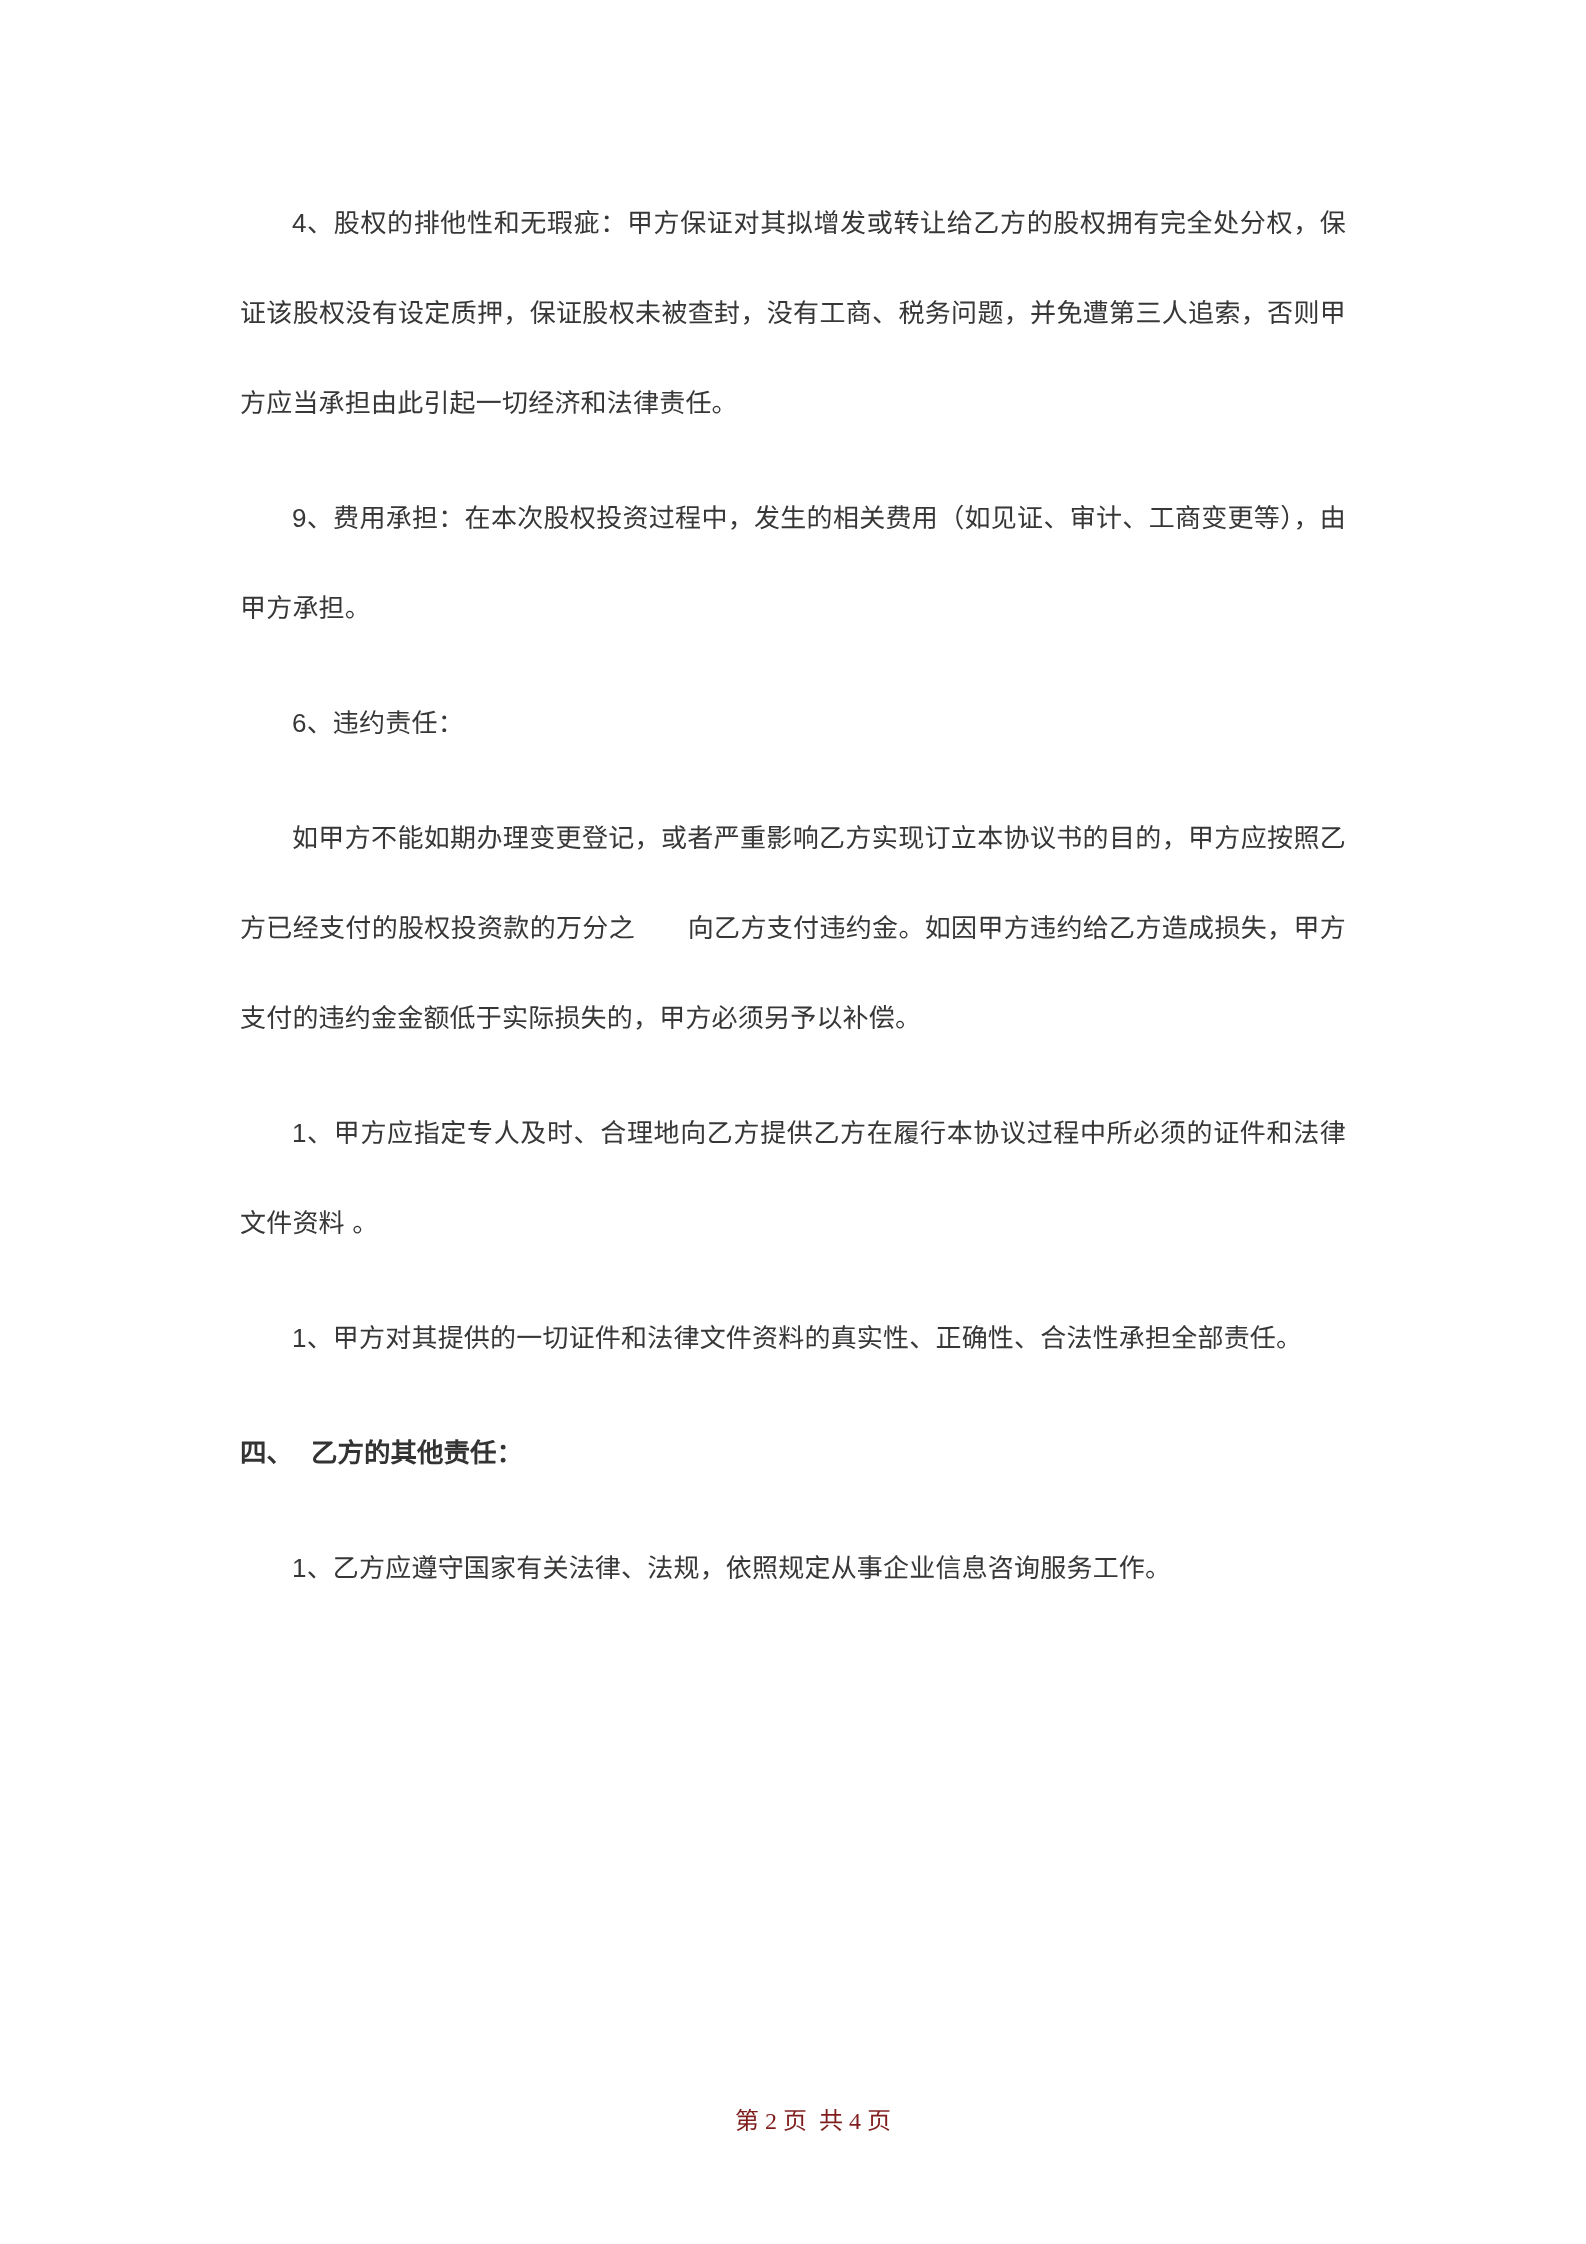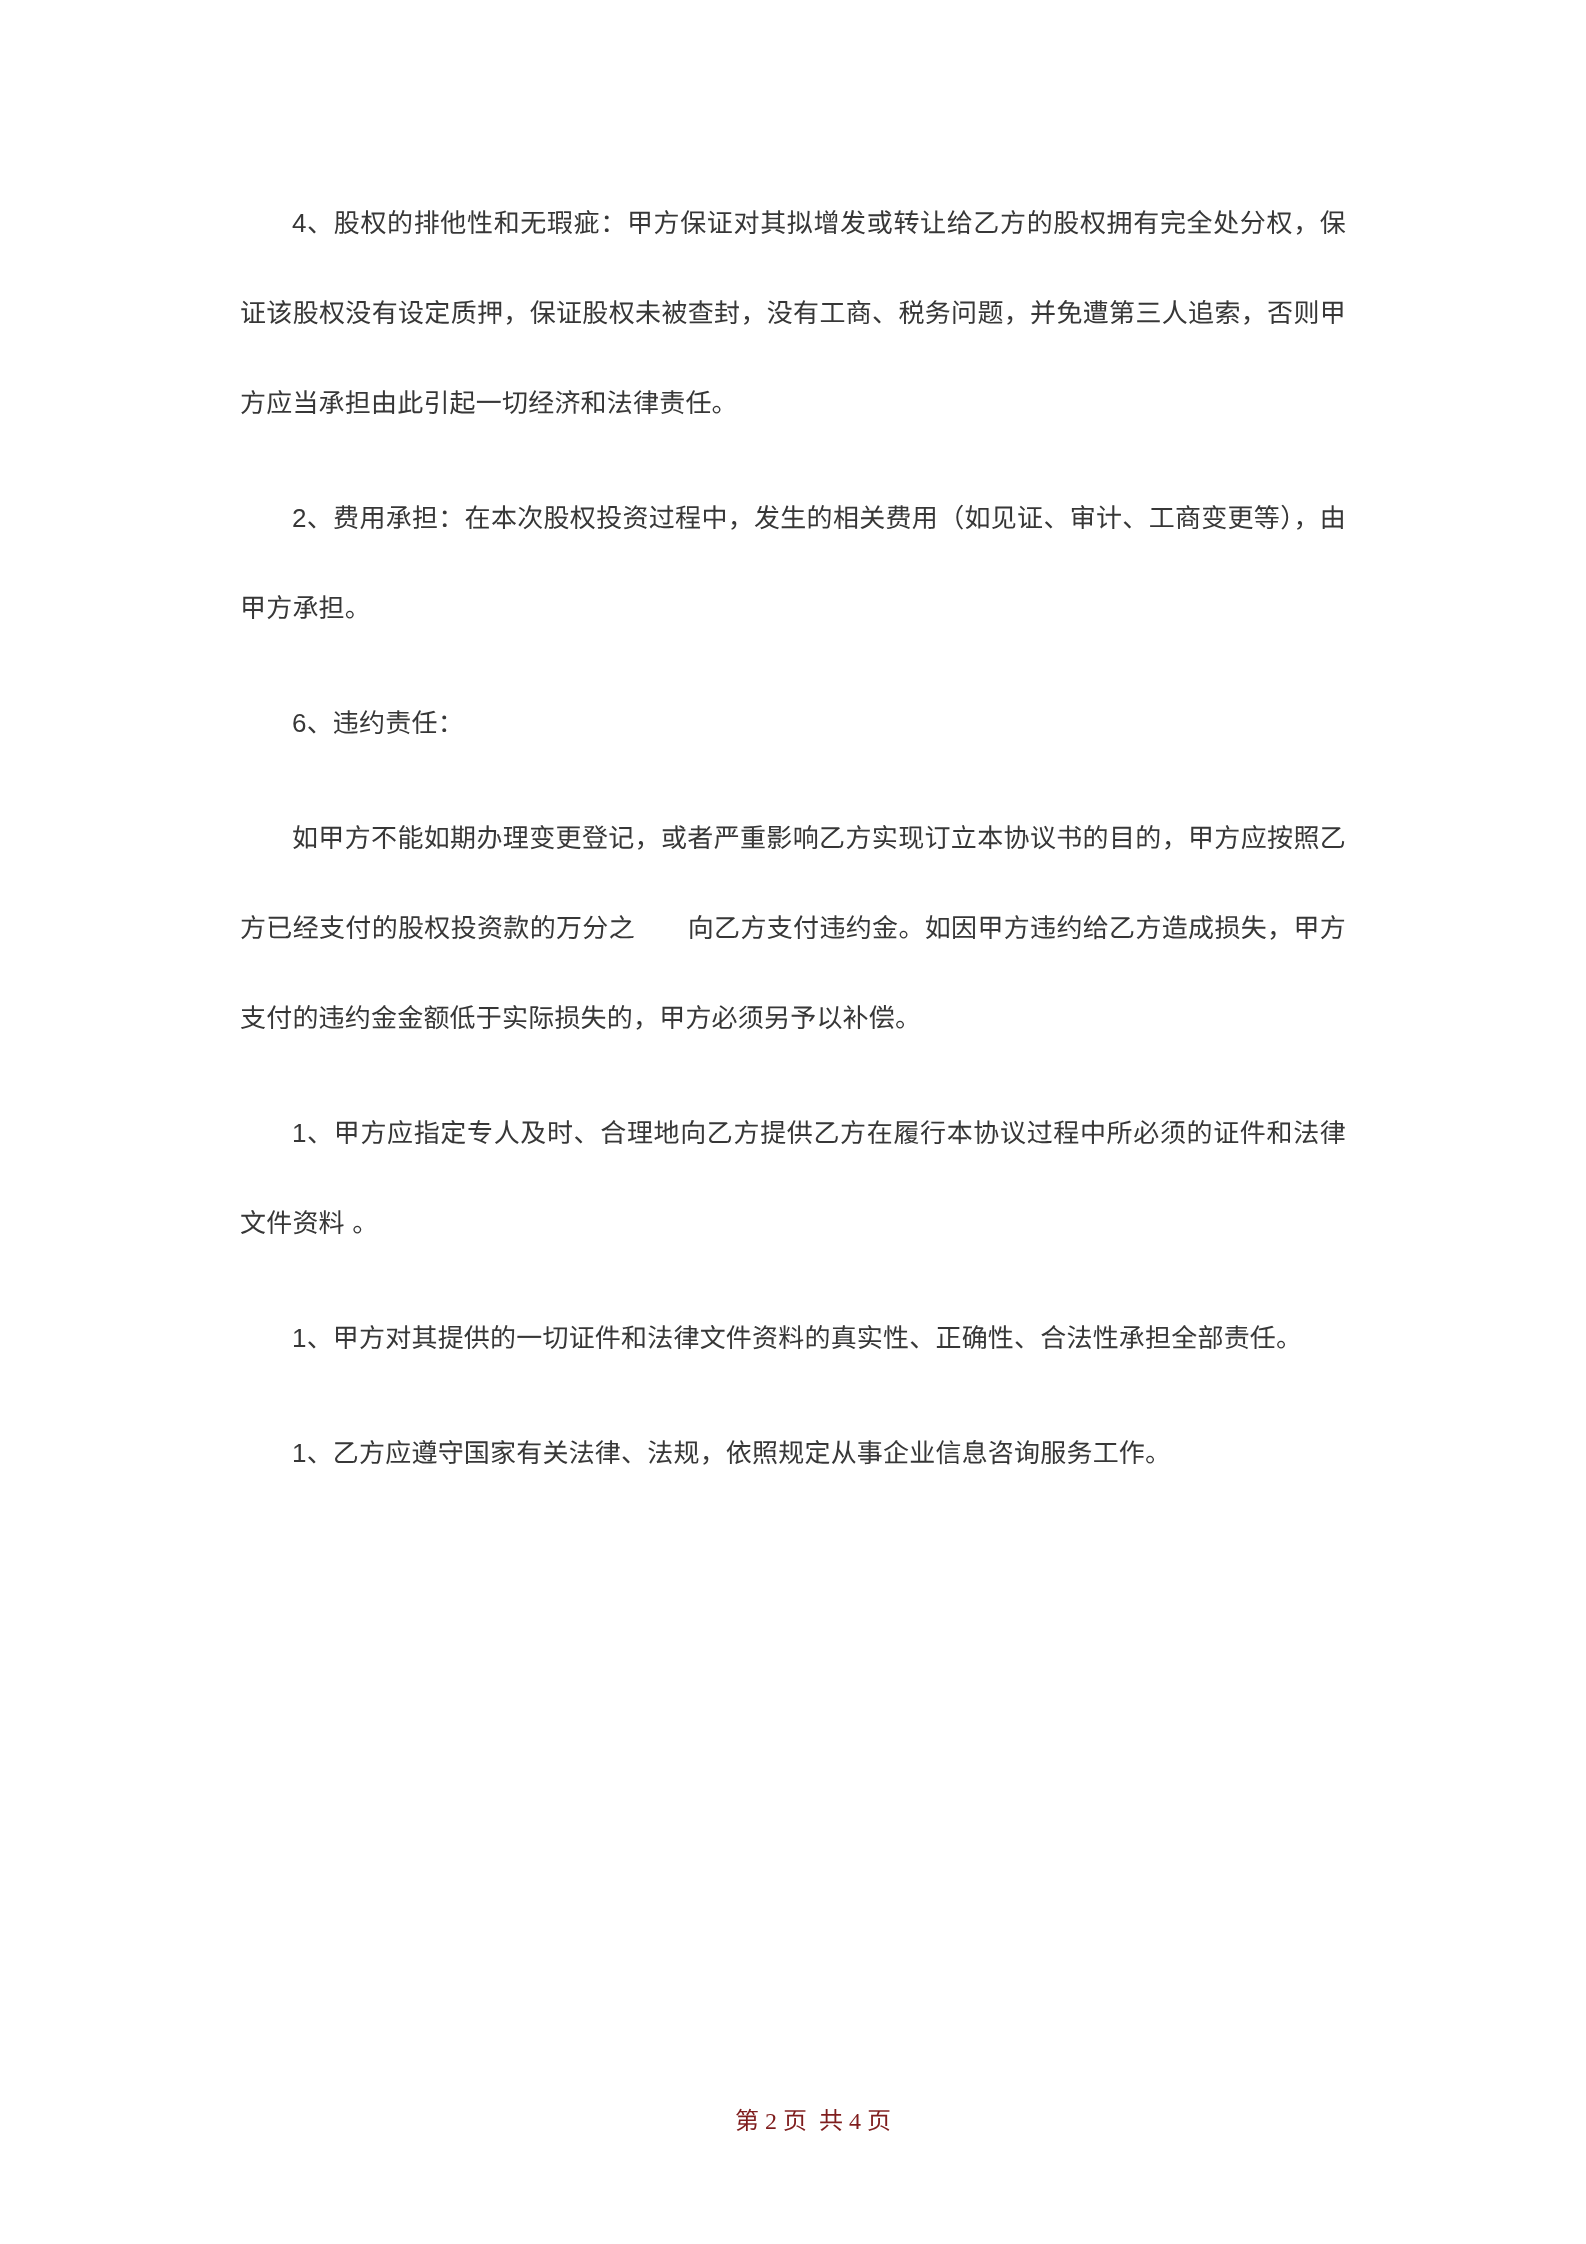--- a/index.html
+++ b/index.html
@@ -58,32 +58,35 @@
 </style>
 </head>
 <body>
 
 <div class="page">
 
   <main class="content">
 
     <p class="para">4、股权的排他性和无瑕疵：甲方保证对其拟增发或转让给乙方的股权拥有完全处分权，保证该股权没有设定质押，保证股权未被查封，没有工商、税务问题，并免遭第三人追索，否则甲方应当承担由此引起一切经济和法律责任。</p>
 
-    <p class="para">2、费用承担：在本次股权投资过程中，发生的相关费用（如见证、审计、工商变更等），由甲方承担。</p>
+    <p class="para">9、费用承担：在本次股权投资过程中，发生的相关费用（如见证、审计、工商变更等），由甲方承担。</p>
 
     <p class="para">6、违约责任：</p>
 
 
     <p class="para">如甲方不能如期办理变更登记，或者严重影响乙方实现订立本协议书的目的，甲方应按照乙方已经支付的股权投资款的万分之　　向乙方支付违约金。如因甲方违约给乙方造成损失，甲方支付的违约金金额低于实际损失的，甲方必须另予以补偿。</p>
 
 
     <p class="para">1、甲方应指定专人及时、合理地向乙方提供乙方在履行本协议过程中所必须的证件和法律文件资料 。</p>
 
     <p class="para">1、甲方对其提供的一切证件和法律文件资料的真实性、正确性、合法性承担全部责任。</p>
 
+    <p class="heading">
+      <span class="h-num">四、</span><span>乙方的其他责任：</span>
+    </p>
 
     <p class="para">1、乙方应遵守国家有关法律、法规，依照规定从事企业信息咨询服务工作。</p>
 
   </main>
 
   <footer class="footer">
     <span>第 2 页  共 4 页</span>
   </footer>
 
 </div>

